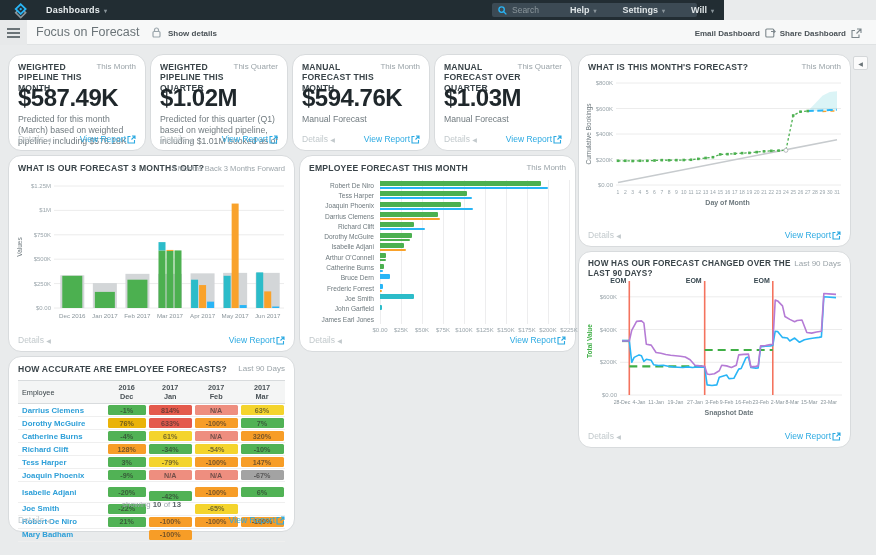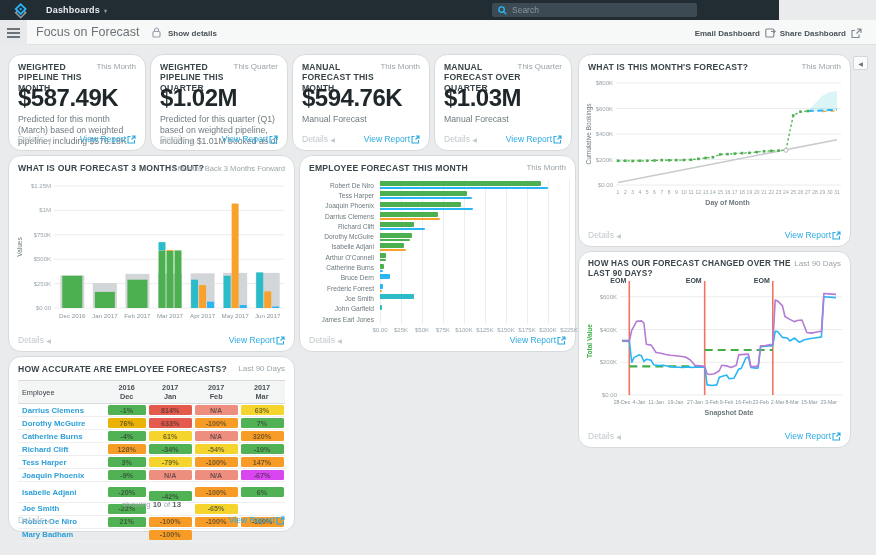--- a/index.html
+++ b/index.html
@@ -1,20 +1,20 @@
 <!DOCTYPE html>
 <html><head>
 <meta charset="utf-8">
 <style>
   * { margin:0; padding:0; box-sizing:border-box; }
   html,body { width:876px; height:555px; overflow:hidden; font-family:"Liberation Sans", sans-serif; background:#e9ebec; }
   .abs { position:absolute; }
 
   
-  #navbar { position:absolute; left:0; top:0; width:779px; height:20px; background:#222d33; display:flex; align-items:center; z-index:5; }
+  #navbar { position:absolute; left:0; top:0; width:724px; height:20px; background:#222d33; display:flex; align-items:center; z-index:5; }
   #logo { width:22px; height:20px; margin-left:10px; display:flex; align-items:center; justify-content:center; }
   #brand { color:#e8edef; font-size:9px; font-weight:bold; margin-left:14px; letter-spacing:.2px; display:flex; align-items:center; gap:4px; }
   .caret { font-size:6px; color:#8a959b; }
   #searchbox { position:absolute; left:492px; top:3px; width:205px; height:14px; background:#3c4a54; border-radius:2px; display:flex; align-items:center; padding:0 6px; gap:5px; }
   #searchbox .ph { color:#8b969c; font-size:8.5px; }
   #nav-menu { position:absolute; right:10px; top:0; height:20px; display:flex; align-items:center; gap:26px; }
   .nav-item { color:#dfe5e7; font-size:9px; font-weight:bold; display:flex; align-items:center; gap:4px; cursor:pointer; }
 
   
   #titlebar { position:absolute; left:0; top:20px; width:876px; height:25px; background:#f7f8f8; border-bottom:1px solid #dfe2e3; z-index:4; }
@@ -76,20 +76,34 @@
   <div id="brand">
       <span>Dashboards</span>
       <span class="caret">▾</span>
     </div>
   <div id="searchbox">
     <svg width="9" height="9" viewBox="0 0 10 10">
       <circle cx="4" cy="4" r="3" fill="none" stroke="#29b5f6" stroke-width="1.5"></circle>
       <line x1="6.3" y1="6.3" x2="9.3" y2="9.3" stroke="#29b5f6" stroke-width="1.5"></line>
     </svg>
     <span class="ph">Search</span>
+  </div>
+  <div id="nav-menu">
+    <span class="nav-item">
+        <span>Help</span>
+        <span class="caret">▾</span>
+      </span>
+    <span class="nav-item">
+        <span>Settings</span>
+        <span class="caret">▾</span>
+      </span>
+    <span class="nav-item">
+        <span>Will</span>
+        <span class="caret">▾</span>
+      </span>
   </div>
 </div>
 
 <div id="titlebar">
   <div id="hamburger">
       <i></i>
       <i></i>
       <i></i>
     </div>
   <div id="page-title">Focus on Forecast</div>
@@ -623,21 +637,21 @@
           <td>
             <div class="pill" style="background: rgb(81, 178, 85);">-9%</div>
           </td>
           <td>
             <div class="pill" style="background: rgb(238, 142, 127);">N/A</div>
           </td>
           <td>
             <div class="pill" style="background: rgb(238, 142, 127);">N/A</div>
           </td>
           <td>
-            <div class="pill" style="background: #d946ef;">-67%</div>
+            <div class="pill" style="background: #a3a3a3;">-67%</div>
           </td>
         </tr>
         <tr>
           <td class="name">Isabelle Adjani</td>
           <td>
             <div class="pill" style="background: rgb(81, 178, 85);">-20%</div>
           </td>
           <td>
             <div class="pill" style="background: rgb(81, 178, 85); margin-top: 8px;">-42%</div>
           </td>

